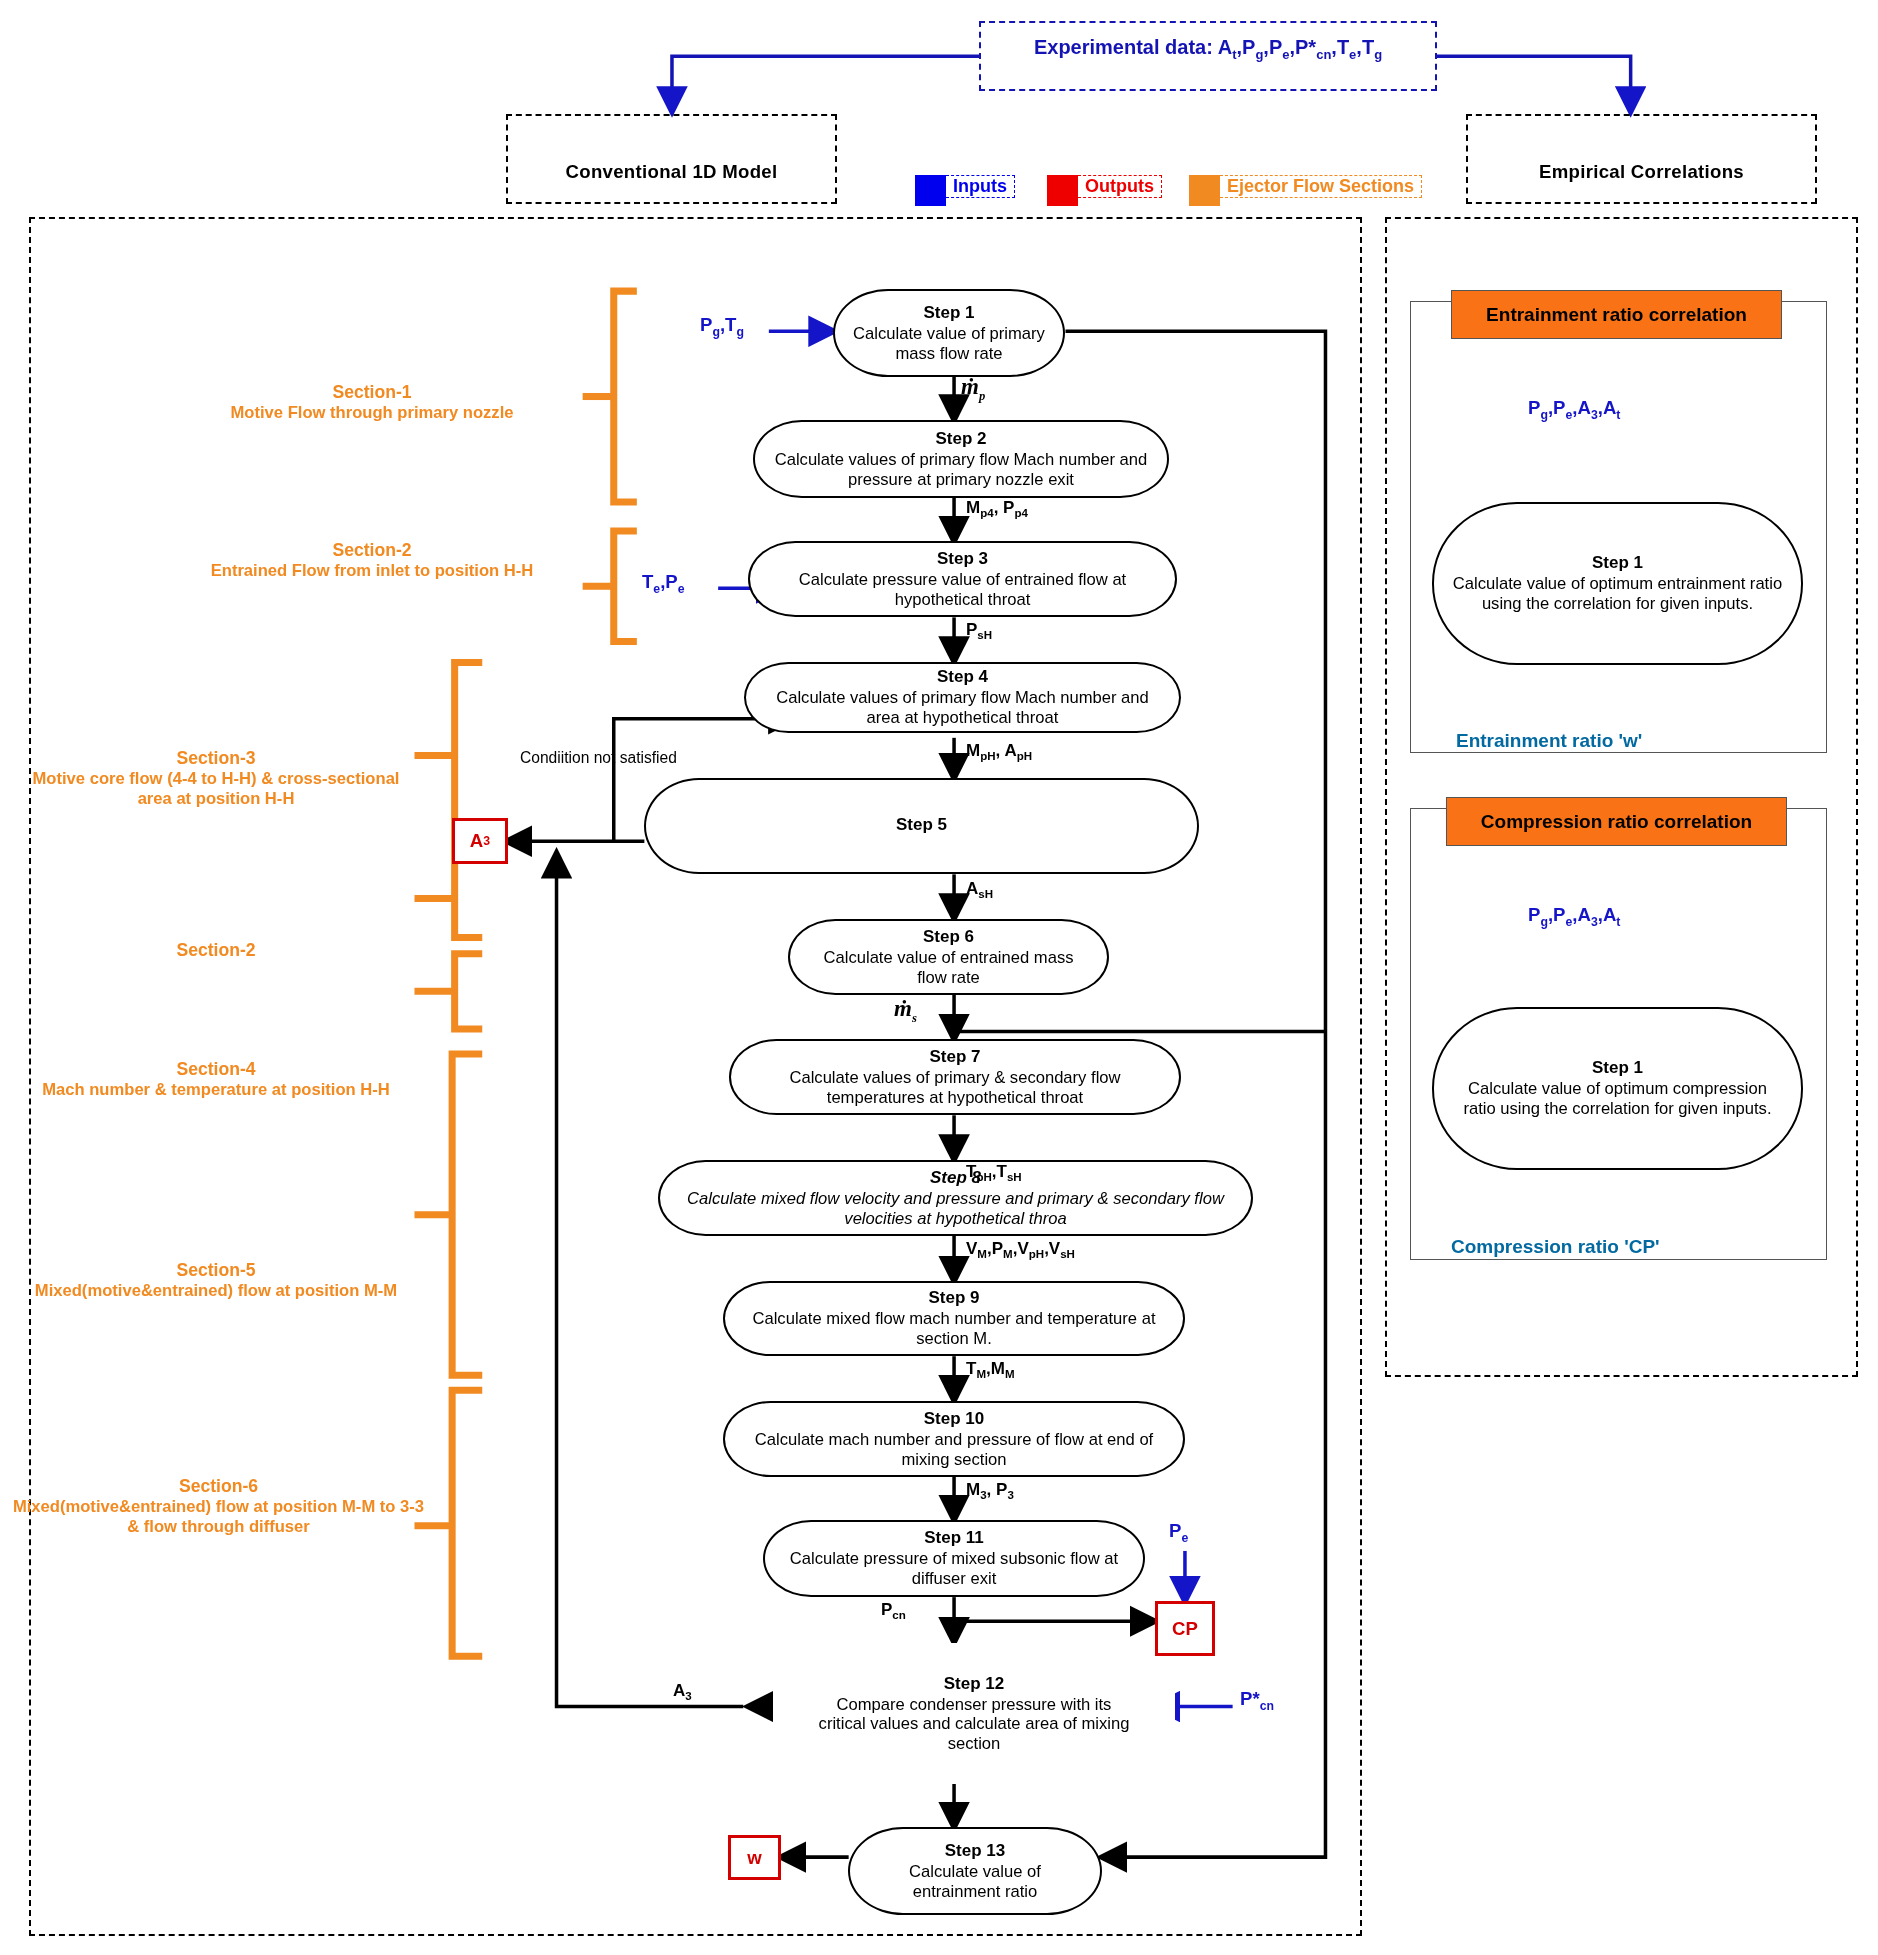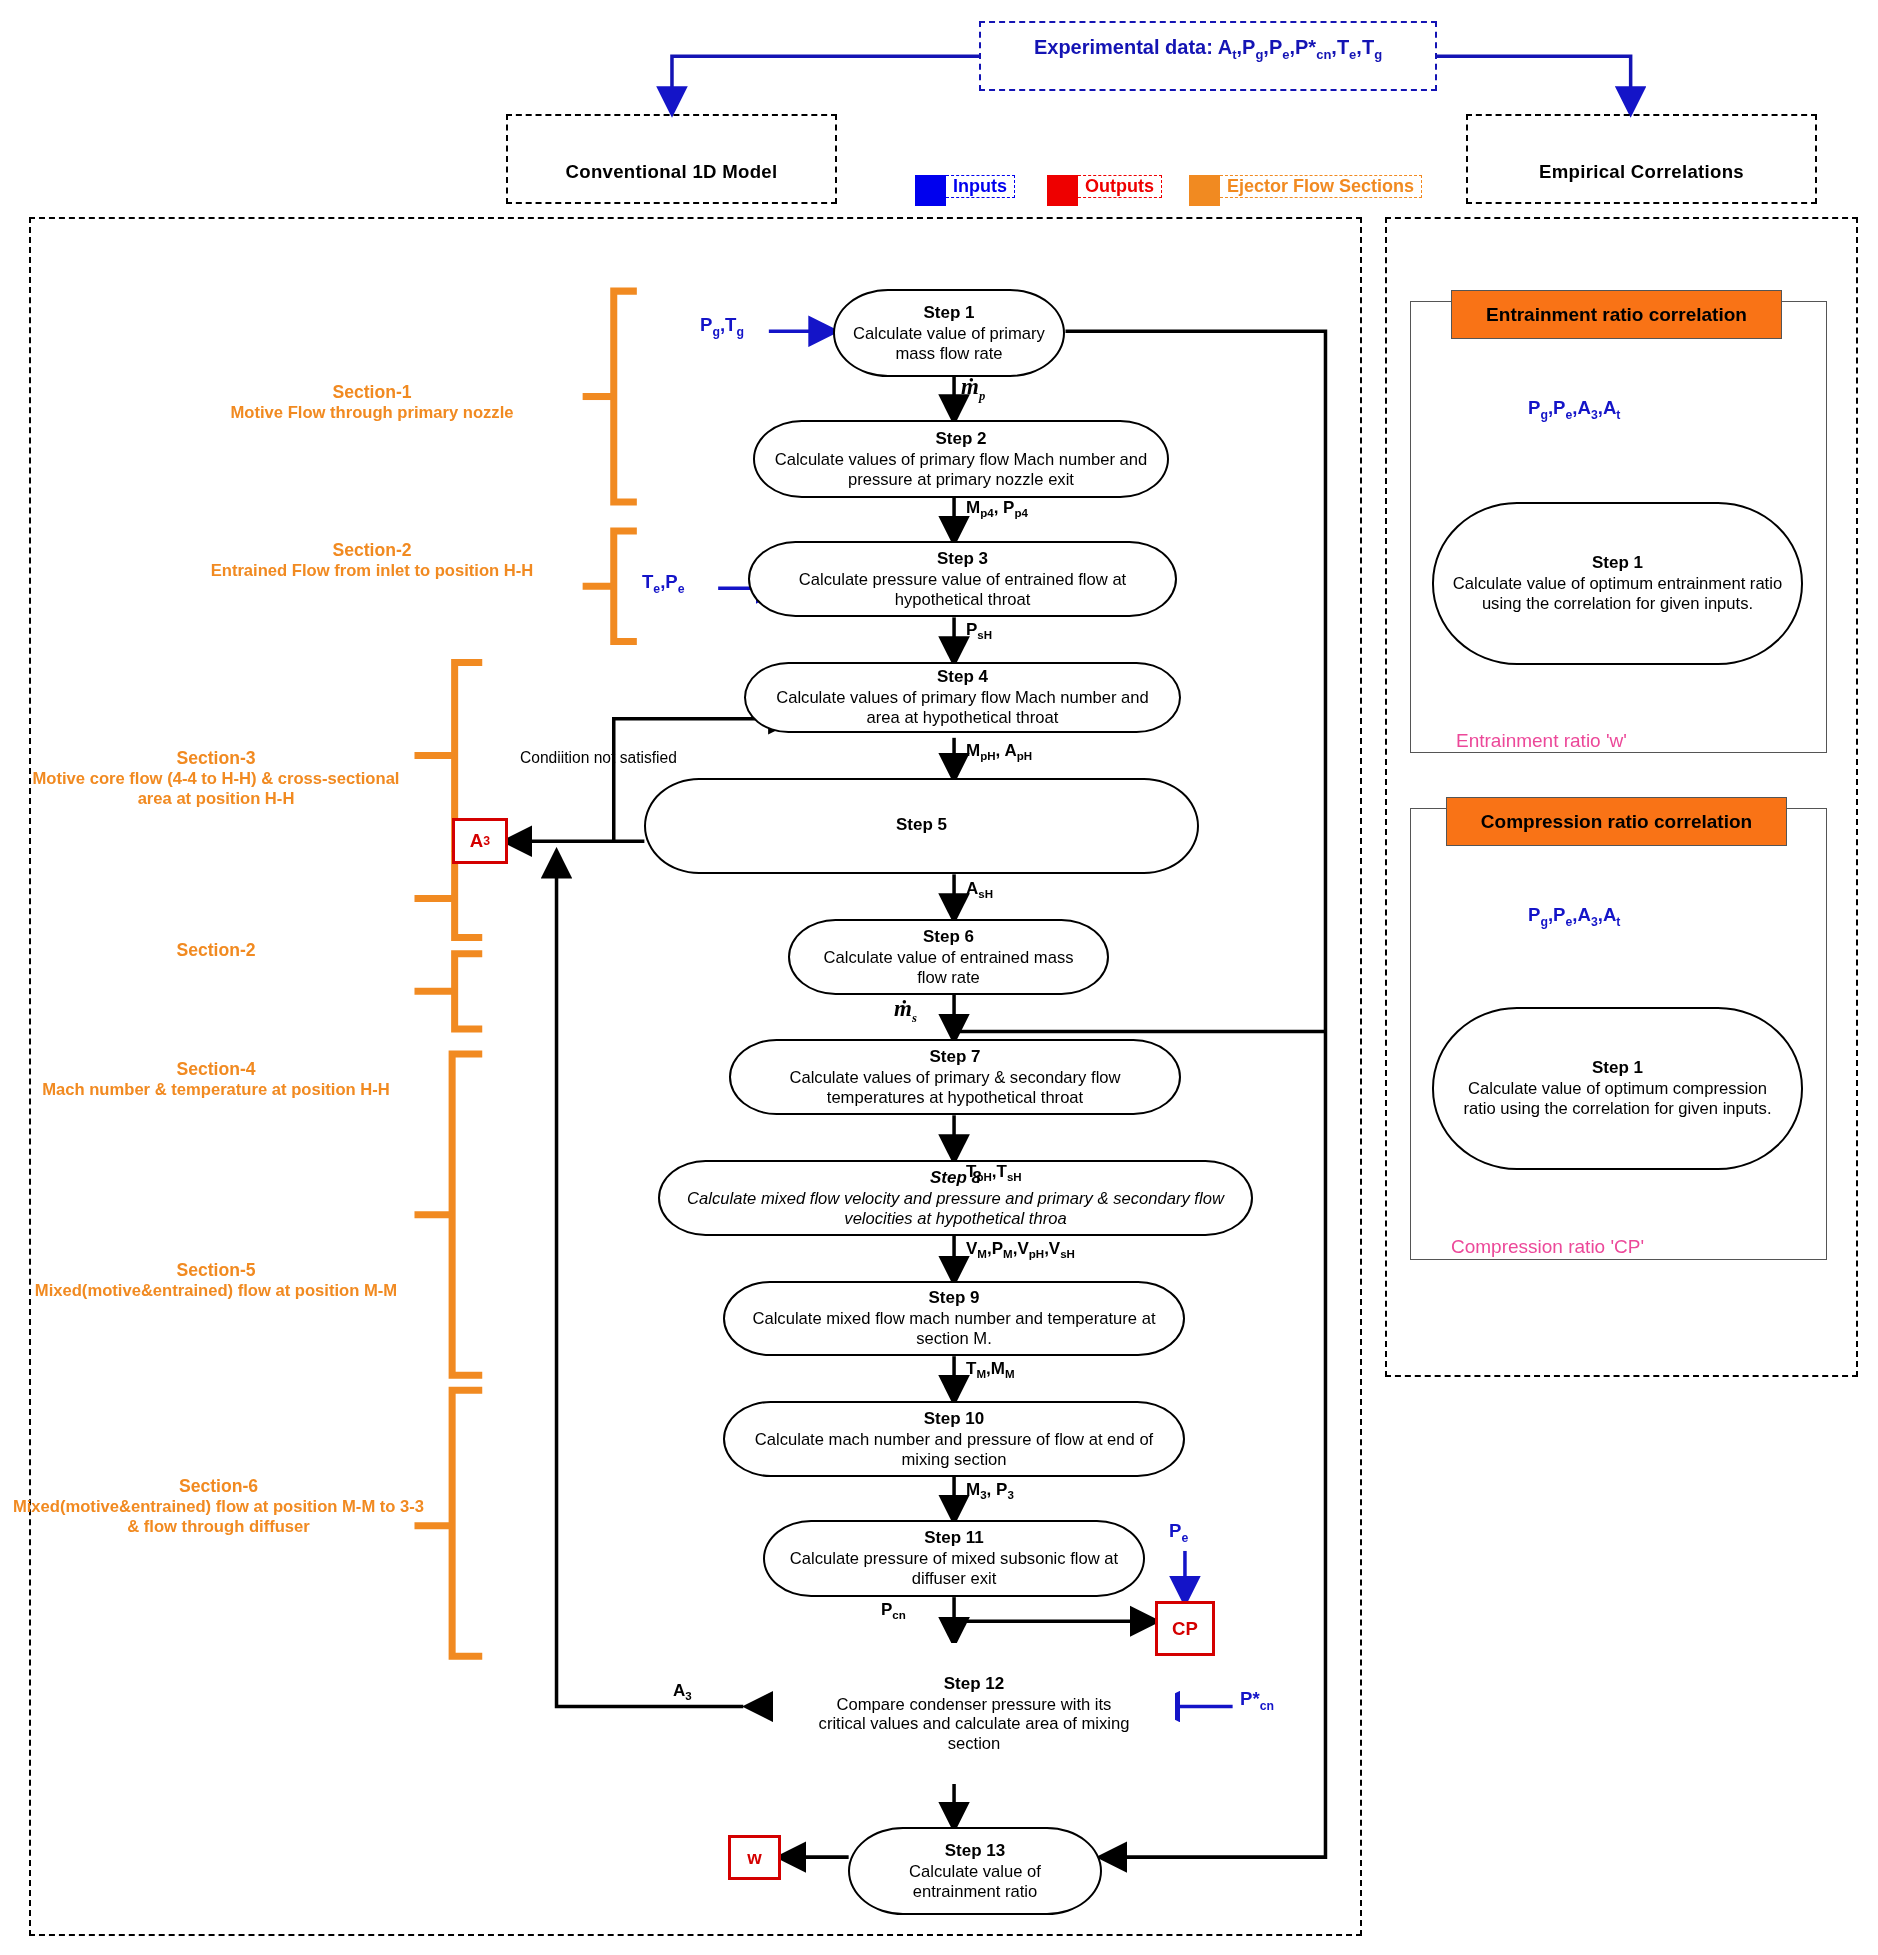--- a/index.html
+++ b/index.html
@@ -45,21 +45,21 @@
 
   
   .bin{position:absolute;color:#1414c8;font-weight:bold;font-size:18.6px;white-space:nowrap;}
   .bin sub{font-size:.66em;}
 
   
   .rout{position:absolute;box-sizing:border-box;border:3px solid #d40000;background:#fff;
         color:#d40000;font-weight:bold;display:flex;align-items:center;justify-content:center;
         font-size:18.6px;}
   .rout sub{font-size:.66em;}
-  .redtext{position:absolute;color:#ec4899;font-weight:normal;font-size:19px;white-space:nowrap;}
+  .redtext{position:absolute;color:#0369a1;font-weight:bold;font-size:19px;white-space:nowrap;}
 
   
   .sect{position:absolute;color:#F18A21;font-weight:bold;text-align:center;
         font-size:16.6px;line-height:1.2;}
   .sect .hd{font-size:17.6px;}
 
   
   .corr-panel{position:absolute;box-sizing:border-box;border:1.5px solid #555;background:#fff;}
   .corr-title{position:absolute;box-sizing:border-box;border:1.5px solid #555;background:#f97316;
               display:flex;align-items:center;justify-content:center;

